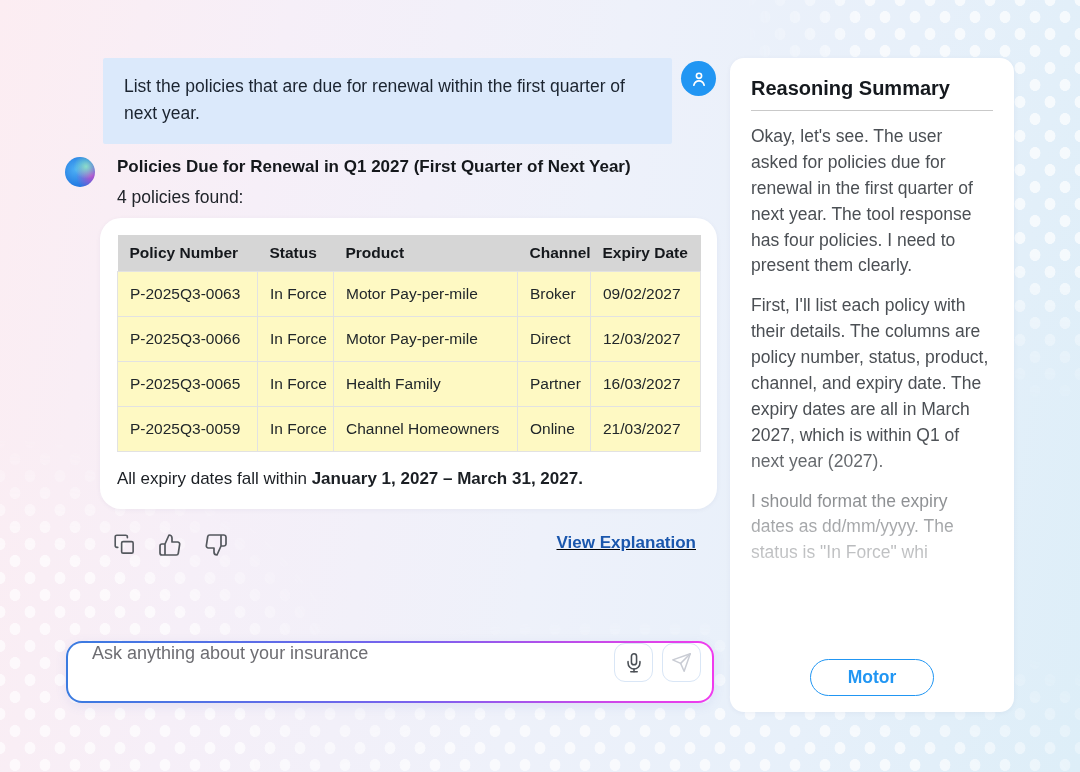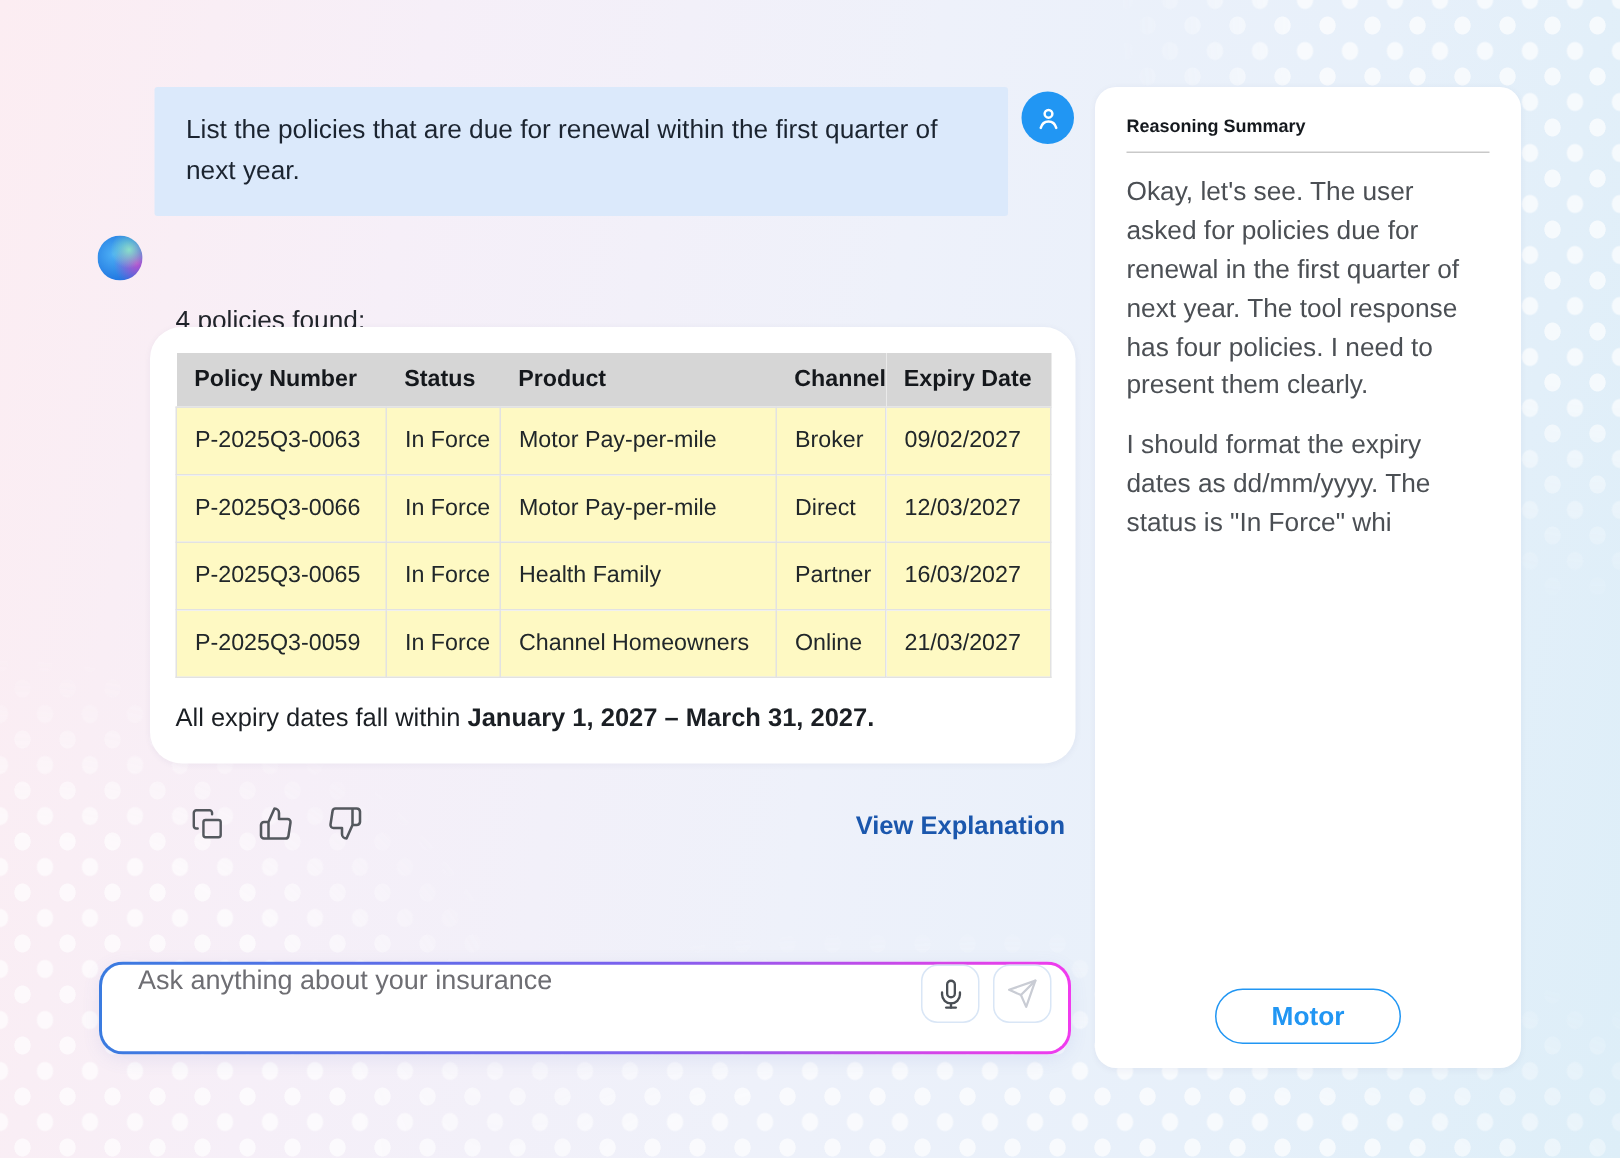--- a/index.html
+++ b/index.html
@@ -41,42 +41,42 @@
 
   
   .orb {
     left:65px; top:157px; width:30px; height:30px; border-radius:50%;
     background:
       radial-gradient(circle at 70% 32%, rgba(140,228,200,.95), rgba(140,228,200,0) 42%),
       radial-gradient(circle at 88% 62%, rgba(214,74,204,.85), rgba(214,74,204,0) 48%),
       radial-gradient(circle at 35% 42%, #4db0f5 0%, #1a6ede 78%);
   }
   .msg-title { left:117px; top:157px; width:596px; font-size:17px; font-weight:700; color:#15181c; }
-  .msg-sub   { left:117px; top:187px; font-size:17.5px; color:#20242a;margin-top:16px; }
+  .msg-sub   { left:117px; top:187px; font-size:17.5px; color:#20242a; }
 
   
   .results-card {
     left:100px; top:218px; width:617px;
     background:#fff; border-radius:21px; padding:17px 17px 20px;
     box-shadow:0 1px 5px rgba(30,40,90,.05);
   }
   table.policies { width:583px; border-collapse:collapse; table-layout:fixed; font-size:15.5px; color:#21272a; }
   table.policies thead th {
     background:#d6d6d6; text-align:left; font-weight:700; color:#15181c;
     height:36px; padding:0 12px; border:none; white-space:nowrap; overflow:hidden;
   }
   table.policies tbody td {
     border:1px solid #e2e2e2; height:45px; padding:0 12px;
     white-space:nowrap; overflow:hidden; background:#fef9c3;
   }
   .footnote { margin-top:17px; font-size:17px; color:#1b1f24; }
   .footnote b { font-weight:700; }
 
   
-  .actions-row { left:127px; top:533px; width:583px; display:flex; align-items:flex-end; gap:22px; height:28px; }
+  .actions-row { left:113px; top:533px; width:583px; display:flex; align-items:flex-start; gap:22px; height:28px;text-decoration:underline; }
   .icon-btn-plain { background:none; border:none; cursor:pointer; display:flex; align-items:center; padding:0; }
   .icon-btn-plain svg { stroke:#54585e; }
   .view-link { margin-left:auto; background:none; border:none; cursor:pointer;
     color:#1b57ad; font-weight:700; font-size:17px; font-family:inherit; }
 
   
   .composer {
     left:66px; top:641px; width:648px; height:62px; border-radius:16px;
     border:2px solid transparent;
     background:linear-gradient(#fff,#fff) padding-box,
@@ -94,21 +94,21 @@
     background:#fff; display:flex; align-items:center; justify-content:center;
     margin-left:9px; cursor:pointer;
   }
 
   
   .panel {
     left:730px; top:58px; width:284px; height:654px;
     background:#fff; border-radius:14px; padding:19px 21px;
     box-shadow:0 1px 5px rgba(30,40,90,.05);
   }
-  .panel-title { font-size:12px; font-weight:700; color:#15191e; padding-bottom:10px; }
+  .panel-title { font-size:20px; font-weight:700; color:#15191e; padding-bottom:10px; }
   .panel-divider { border:none; border-top:1px solid #c9c9c9; margin:0; }
   .panel-text {
     margin-top:13px; height:520px; overflow:hidden;
     font-size:17.5px; line-height:1.48; color:#4b4f54;
     -webkit-mask-image:linear-gradient(180deg,#000 0,#000 60%,rgba(0,0,0,.5) 77%,transparent 95%);
     mask-image:linear-gradient(180deg,#000 0,#000 60%,rgba(0,0,0,.5) 77%,transparent 95%);
   }
   .panel-text p { margin:0 0 14px; }
   .close-btn {
     position:absolute; left:50%; transform:translateX(-50%); bottom:16px;
@@ -129,20 +129,21 @@
   <div class="abs user-avatar">
     <span style="display:flex">
       <svg width="20" height="20" viewBox="0 0 24 24" fill="none" stroke="#ffffff" stroke-width="2" stroke-linecap="round" stroke-linejoin="round">
         <circle cx="12" cy="8.2" r="3.1"></circle>
         <path d="M5.8 19.5c.9-3.4 3.3-5.2 6.2-5.2s5.3 1.8 6.2 5.2"></path>
       </svg>
     </span>
   </div>
 
   <div class="abs orb"></div>
+  <div class="abs msg-title">Policies Due for Renewal in Q1 2027 (First Quarter of Next Year)</div>
   <div class="abs msg-sub">4 policies found:</div>
 
   <div class="abs results-card">
     <table class="policies">
       <colgroup>
           <col style="width:140px">
           <col style="width:76px">
           <col style="width:184px">
           <col style="width:73px">
           <col style="width:110px">
@@ -238,17 +239,18 @@
         </svg>
       </span>
     </button>
   </div>
 
   <aside class="abs panel">
     <div class="panel-title">Reasoning Summary</div>
     <hr class="panel-divider">
     <div class="panel-text">
         <p>Okay, let's see. The user asked for policies due for renewal in the first quarter of next year. The tool response has four policies. I need to present them clearly.</p>
+        <p>First, I'll list each policy with their details. The columns are policy number, status, product, channel, and expiry date. The expiry dates are all in March 2027, which is within Q1 of next year (2027).</p>
         <p>I should format the expiry dates as dd/mm/yyyy. The status is "In Force" whi</p>
       </div>
     <button class="close-btn">Motor</button>
   </aside>
 </div>
 
 </body></html>

